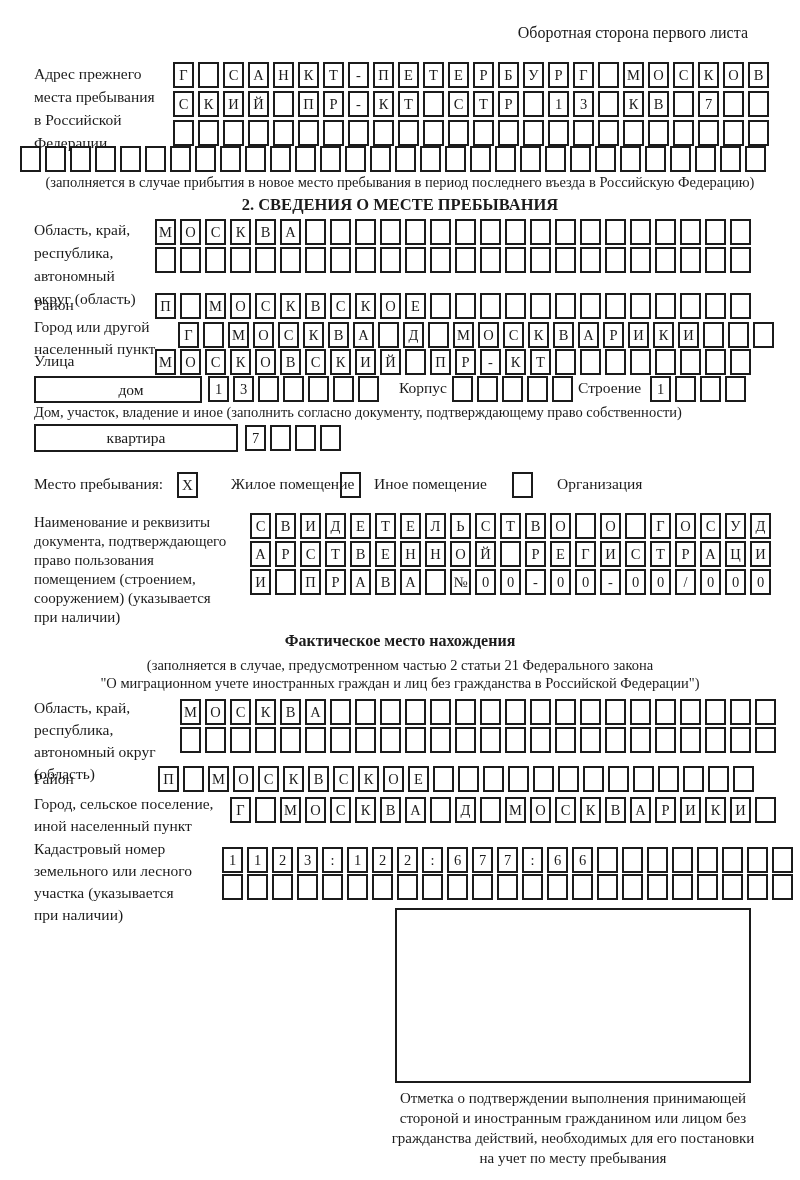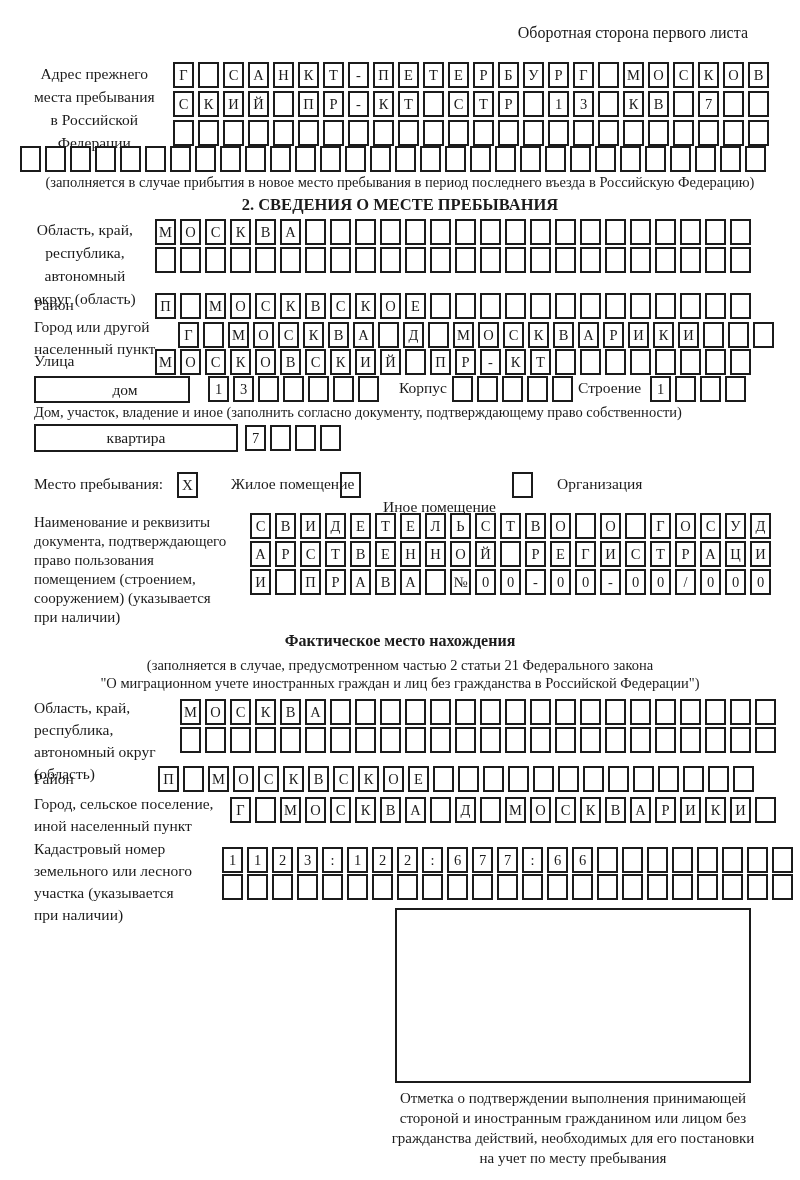--- a/index.html
+++ b/index.html
@@ -3,21 +3,21 @@
 <meta charset="utf-8">
 <style>
   :root{ --ink:#1b1b1b; --paper:#ffffff; }
   html,body{margin:0;padding:0;background:#888;}
   .page{
     position:relative; width:800px; height:1180px; background:var(--paper);
     font-family:"Liberation Serif","DejaVu Serif",serif; color:var(--ink);
     margin:0 auto; overflow:hidden;
   }
   .abs{position:absolute;}
-  .label{font-size:15.5px; line-height:23px; white-space:pre-line;text-align:center;}
+  .label{font-size:15.5px; line-height:23px; white-space:pre-line;}
   .label-sm{font-size:15px; line-height:19px; white-space:pre-line;}
   .label-md{font-size:15.5px; line-height:22px; white-space:pre-line;}
   .note{font-size:14.5px;}
   .center{left:0; right:0; text-align:center;}
   .title{font-weight:bold; font-size:16.5px;}
   .cells{display:flex; gap:4px;}
   .cell{
     flex:0 0 21px; width:21px; height:26px; box-sizing:border-box;
     border:2px solid var(--ink); display:flex; align-items:center; justify-content:center;
     font-size:14.5px; background:var(--paper);
@@ -294,21 +294,21 @@
       <div class="cell"></div>
       <div class="cell"></div>
       <div class="cell"></div>
       <div class="cell"></div>
       <div class="cell"></div>
       <div class="cell"></div>
       <div class="cell"></div>
       <div class="cell"></div>
     </div>
 
-  <div class="abs bigbox" style="left:34px; top:376px; width:156px; height:27px;padding-left:26px;">дом</div>
+  <div class="abs bigbox" style="left:34px; top:376px; width:168px; height:27px;padding-left:26px;">дом</div>
   <div class="abs cells" style="left:208px; top:376px;">
       <div class="cell">1</div>
       <div class="cell">3</div>
       <div class="cell"></div>
       <div class="cell"></div>
       <div class="cell"></div>
       <div class="cell"></div>
       <div class="cell"></div>
     </div>
   <div class="abs inline-label" style="left:399px; top:379px;">Корпус</div>
@@ -333,21 +333,21 @@
       <div class="cell">7</div>
       <div class="cell"></div>
       <div class="cell"></div>
       <div class="cell"></div>
     </div>
 
   <div class="abs inline-label" style="left:34px; top:475px;">Место пребывания:</div>
   <div class="abs checkbox" style="left:177px; top:472px;">X</div>
   <div class="abs inline-label" style="left:207px; top:475px;margin-left:24px;">Жилое помещение</div>
   <div class="abs checkbox" style="left:340px; top:472px;"></div>
-  <div class="abs inline-label" style="left:374px; top:498px;margin-left:9px;">Иное помещение</div>
+  <div class="abs inline-label" style="left:374px; top:475px;">Иное помещение</div>
   <div class="abs checkbox" style="left:512px; top:472px;"></div>
   <div class="abs inline-label" style="left:557px; top:475px;">Организация</div>
 
   <div class="abs label-sm" style="left:34px; top:513px;">Наименование и реквизиты
 документа, подтверждающего
 право пользования
 помещением (строением,
 сооружением) (указывается
 при наличии)</div>
   <div class="abs cells" style="left:250px; top:513px;">

